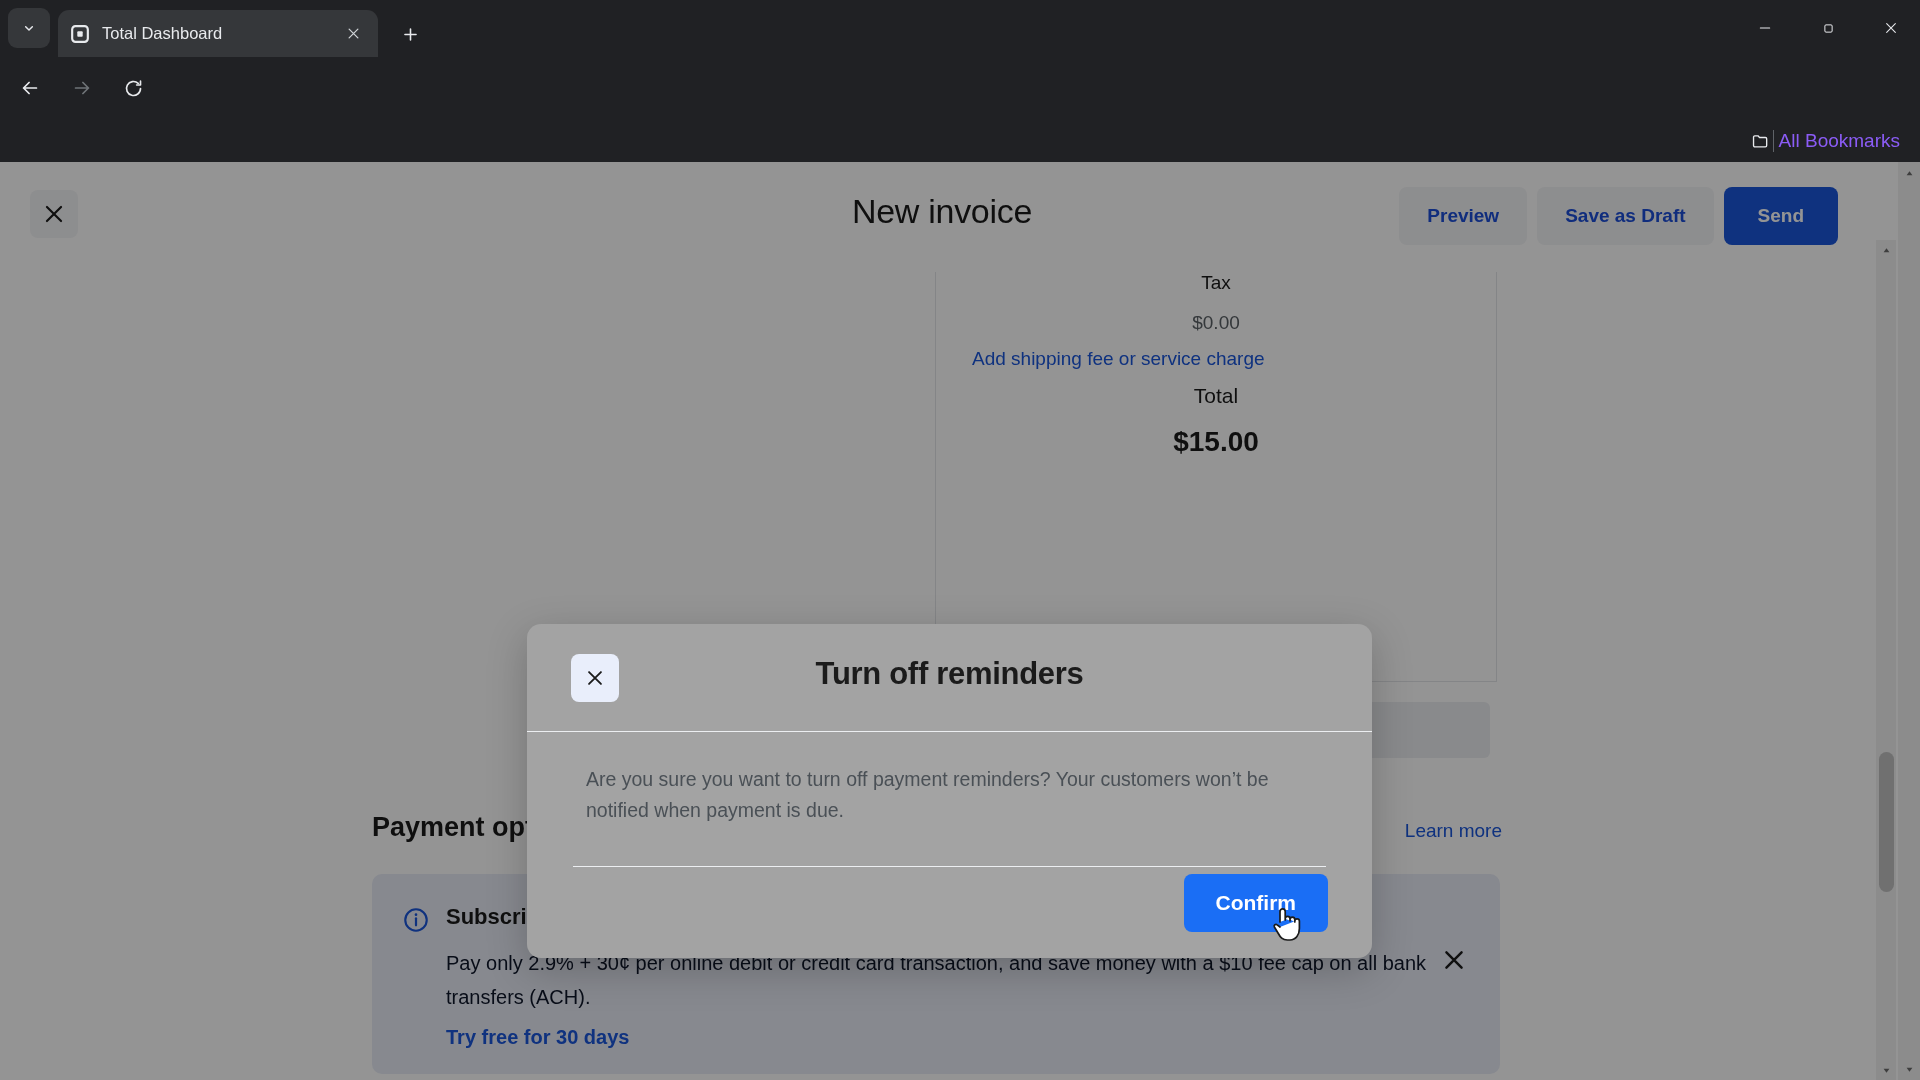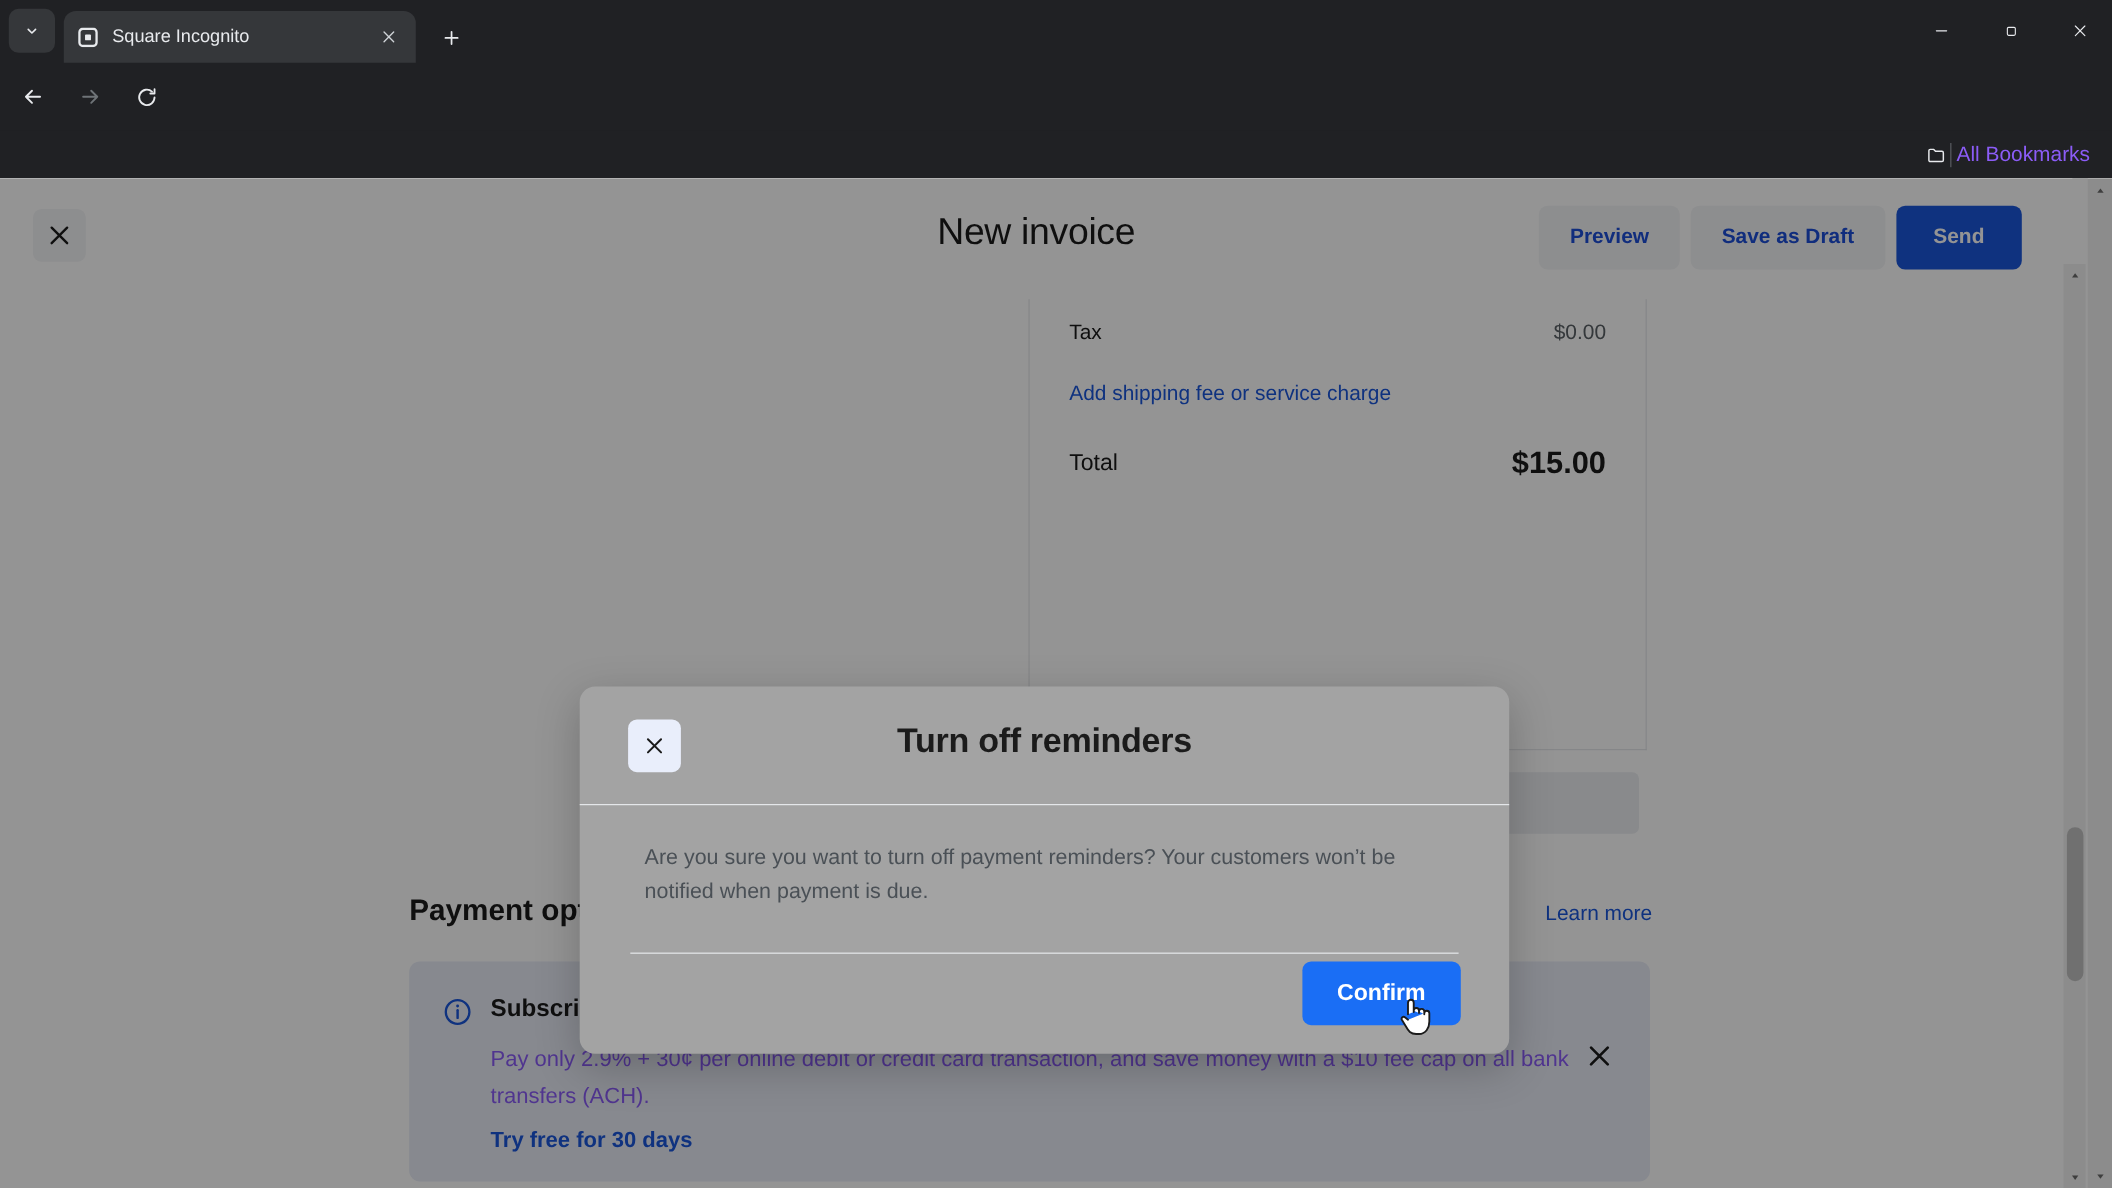--- a/index.html
+++ b/index.html
@@ -100,42 +100,42 @@
     display:flex; align-items:center; justify-content:center;
     color:#fff; font-size:19px; font-weight:700; white-space:nowrap;
   }
 
   
   .totals {
     position:absolute; left:935px; top:110px; width:562px;
     border-left:1px solid #e3e5e8; border-right:1px solid #e3e5e8; border-bottom:1px solid #e3e5e8;
     padding:0 36px; height:410px;
   }
-  .trow { display:flex; justify-content:space-between; align-items:center; height:62px; }
+  .trow { display:flex; justify-content:space-between; align-items:center; height:62px;flex-direction:column; }
   .trow .lbl { font-size:19px; color:#1b1b1b; }
   .trow .val { font-size:19px; color:#5b6166; }
   .tlink { font-size:19px; color:#1a56db; font-weight:500; padding:14px 0; }
   .trow.total { height:74px;gap:16px; }
   .trow.total .lbl { font-size:21px; font-weight:500; }
   .trow.total .val { font-size:28px; font-weight:700; color:#1b1b1b; }
 
   .ghost-block { position:absolute; left:1220px; top:540px; width:270px; height:56px; background:#eceef1; border-radius:6px; }
 
   .section-title { position:absolute; left:372px; top:650px; font-size:27px; font-weight:700; color:#1b1b1b; }
   .learn-more { position:absolute; right:418px; top:658px; font-size:19px; color:#1a56db; font-weight:500; }
 
   .promo {
     position:absolute; left:372px; top:712px; width:1128px; height:200px;
     background:#e8ecf7; border-radius:10px; padding:26px 30px;
   }
   .promo-info { position:absolute; left:30px; top:32px; width:28px; height:28px; }
   .promo-head { position:absolute; left:74px; top:30px; font-size:22px; font-weight:700; color:#1b1b1b; }
   .promo-body {
     position:absolute; left:74px; top:72px; width:990px;
-    font-size:20px; line-height:34px; color:#8b5cf6;
+    font-size:20px; line-height:34px; color:#0f172a;
   }
   .promo-cta { position:absolute; left:74px; top:152px; font-size:20px; font-weight:700; color:#1a56db; }
   .promo-close { position:absolute; right:28px; top:68px; width:36px; height:36px; display:flex; align-items:center; justify-content:center; }
 
   
   .sb-outer { position:absolute; right:0; top:0; width:22px; height:918px; background:#f1f1f1; z-index:5; }
   .sb-outer .arrow { position:absolute; left:0; width:22px; height:22px; display:flex; align-items:center; justify-content:center; }
   .sb-outer .arrow.up { top:0; } .sb-outer .arrow.down { bottom:0; }
   .sb-inner { position:absolute; right:24px; top:78px; width:20px; height:840px; background:#f1f1f1; z-index:5; }
   .sb-inner .arrow { position:absolute; left:0; width:20px; height:20px; display:flex; align-items:center; justify-content:center; }
@@ -181,21 +181,21 @@
       </svg>
     </div>
 
     <div class="tab">
       <span class="tab-favicon">
         <svg viewBox="0 0 20 20" width="18" height="18">
           <rect x="1.3" y="1.3" width="17.4" height="17.4" rx="3.6" fill="none" stroke="#e8eaed" stroke-width="2.4"></rect>
           <rect x="7" y="7" width="6" height="6" rx="1" fill="#e8eaed"></rect>
         </svg>
       </span>
-      <span class="tab-title">Square Incognito</span>
+      <span class="tab-title">Total Dashboard</span>
       <span class="tab-close">
         <svg viewBox="0 0 24 24" width="15" height="15">
           <path d="M5 5l14 14M19 5L5 19" stroke="#cfd3d7" stroke-width="2" stroke-linecap="round"></path>
         </svg>
       </span>
     </div>
 
     <div class="newtab">
       <svg viewBox="0 0 24 24" width="19" height="19">
         <path d="M12 5v14M5 12h14" stroke="#e8eaed" stroke-width="2" stroke-linecap="round"></path>

